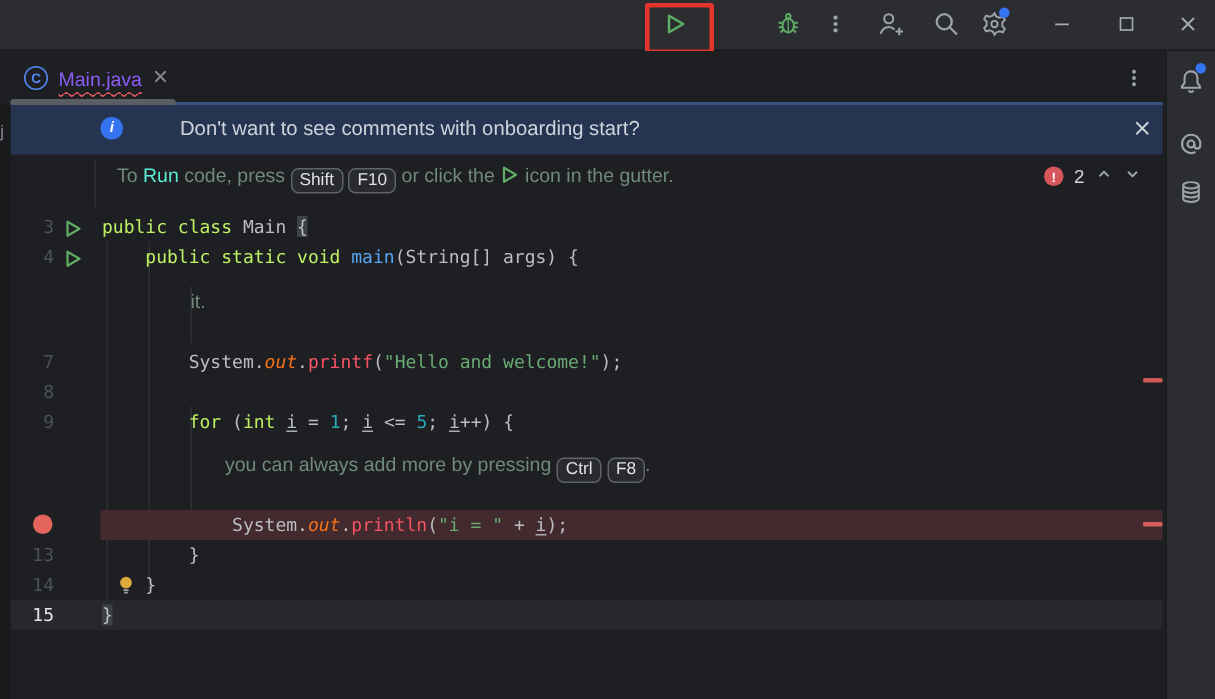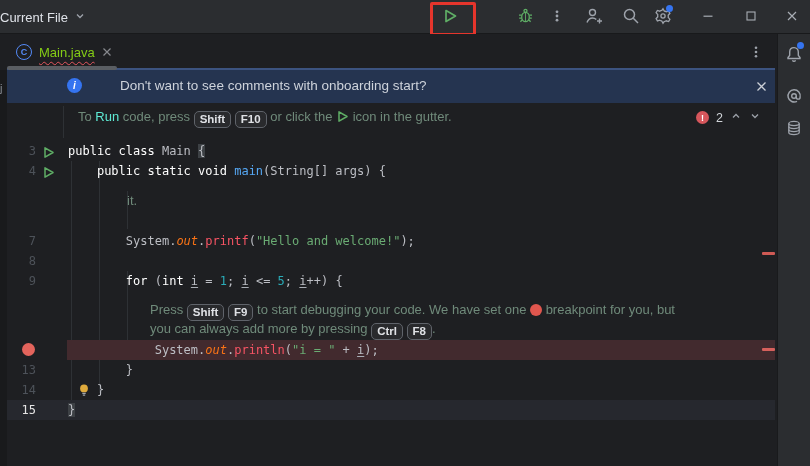--- a/index.html
+++ b/index.html
@@ -7,21 +7,21 @@
   
   .titlebar{position:absolute;left:0;top:0;width:810px;height:34px;background:#2b2d30;border-bottom:1px solid #18191b;box-sizing:border-box;}
   .runcfg{position:absolute;left:344;top:0;height:34px;display:flex;align-items:center;gap:6px;color:#dfe2e8;font-size:13px;cursor:pointer;}
   .tb-btn{position:absolute;top:6px;width:22px;height:22px;display:flex;align-items:center;justify-content:center;background:none;border:0;padding:0;cursor:pointer;}
   .annotation{position:absolute;left:430px;top:2px;width:40px;height:28px;border:3px solid #e5352c;border-radius:2px;pointer-events:none;}
   .dot-badge{position:absolute;width:7px;height:7px;border-radius:50%;background:#3574f0;}
   
   .tabbar{position:absolute;left:0;top:34px;width:777px;height:36px;background:#1e1f22;}
   .tab{position:absolute;left:8px;top:0;height:36px;display:flex;align-items:center;gap:7px;padding:0 8px;cursor:pointer;}
   .class-icon{width:14px;height:14px;border:1.5px solid #548af7;border-radius:50%;color:#548af7;font-size:9px;font-weight:bold;display:flex;align-items:center;justify-content:center;}
-  .tab-title{color:#84cc16;font-size:13px;text-decoration:underline wavy #e4565f 1px;text-underline-offset:4px;}
+  .tab-title{color:#8b5cf6;font-size:13px;text-decoration:underline wavy #e4565f 1px;text-underline-offset:4px;}
   .tab-more{position:absolute;left:748px;top:10px;cursor:pointer;}
   .hthumb{position:absolute;left:7px;top:66px;width:110px;height:4px;border-radius:2px;background:#5a5e63;z-index:6;}
   
   .banner{position:absolute;left:7px;top:68px;width:768px;height:35px;background:#253450;border-top:2px solid #3c5380;box-sizing:border-box;z-index:4;}
   .info-icon{position:absolute;left:60px;top:8px;width:15px;height:15px;border-radius:50%;background:#3574f0;color:#fff;font-size:10px;font-weight:bold;display:flex;align-items:center;justify-content:center;font-style:italic;}
   .banner-text{position:absolute;left:113px;top:8px;color:#ced3db;font-size:13.5px;}
   .banner-link{position:absolute;left:588px;top:8px;color:#6b9bfa;font-size:13.5px;cursor:pointer;}
   .banner-close{position:absolute;left:748px;top:9px;cursor:pointer;}
   .left-edge{position:absolute;left:0;top:70px;width:7px;height:396px;background:#191a1c;overflow:hidden;z-index:5;}
   .left-frag{position:absolute;left:-6px;top:12px;color:#8a8e95;font-size:11px;}
@@ -33,50 +33,44 @@
   .g{position:absolute;width:1px;background:#2e3135;}
   .row{position:absolute;left:0;width:768px;height:20px;line-height:20px;}
   .lnum{position:absolute;left:0;top:0;width:29px;text-align:right;color:#4d5259;font-size:12px;}
   .lnum.bright{color:#e5e5e5;}
   .gicon{position:absolute;left:35px;top:4px;width:13px;height:13px;cursor:pointer;}
   .bp-dot{position:absolute;left:15px;top:3px;width:13px;height:13px;border-radius:50%;background:#e3645c;cursor:pointer;}
   .code{position:absolute;left:61px;top:0;white-space:pre;cursor:text;}
   .bp-bg{position:absolute;left:60px;top:0;width:708px;height:20px;background:#422a2e;}
   .cur-bg{position:absolute;left:0;top:0;width:768px;height:20px;background:#26282e;}
   .bulb{position:absolute;left:70px;top:3px;width:14px;height:14px;cursor:pointer;}
-  .tk-kw{color:#ffffff;}.tk-plain{color:#bcbec4;}.tk-method{color:#56a8f5;}.tk-err{color:#f75464;}
+  .tk-kw{color:#bef264;}.tk-plain{color:#bcbec4;}.tk-method{color:#56a8f5;}.tk-err{color:#f75464;}
   .tk-str{color:#6aab73;}.tk-num{color:#2aacb8;}.tk-field{color:#f97316;font-style:italic;}
   .tk-und{color:#bcbec4;text-decoration:underline;text-underline-offset:2px;text-decoration-color:#a8adb4;}
   .tk-brhl{color:#bcbec4;background:#3d4145;}
   
   .tip{position:absolute;color:#6f8a7a;font-size:13px;font-family:"Liberation Sans",sans-serif;}
   .tipline{height:19px;line-height:19px;white-space:pre;}
   .tipline .em{font-weight:normal;color:#5eead4;}
-  kbd{display:inline-block;font-family:"Liberation Sans",sans-serif;font-size:11.5px;font-weight:bold;color:#dfe1e5;border:1px solid #5f636a;border-radius:5px;background:rgba(255,255,255,.05);padding:0 5px;line-height:15px;vertical-align:-2px;}
+  kbd{display:inline-block;font-family:"Liberation Sans",sans-serif;font-size:11.5px;font-weight:normal;color:#dfe1e5;border:1px solid #5f636a;border-radius:5px;background:rgba(255,255,255,.05);padding:0 5px;line-height:15px;vertical-align:-2px;}
   .inl-run{display:inline-block;vertical-align:-2px;}
   .inl-bp{display:inline-block;width:12px;height:12px;border-radius:50%;background:#e0564e;vertical-align:-2px;}
   
   .insp{position:absolute;right:14px;top:7px;display:flex;align-items:center;gap:7px;z-index:3;}
   .err-badge{width:13px;height:13px;border-radius:50%;background:#d6565c;color:#fff;font-size:9px;font-weight:bold;display:flex;align-items:center;justify-content:center;font-family:"Liberation Sans",sans-serif;}
   .err-count{color:#d1d4d9;font-size:12.5px;font-family:"Liberation Sans",sans-serif;}
   .insp svg{cursor:pointer;}
   .err-mark{position:absolute;left:755px;width:13px;height:3px;border-radius:1px;background:#cf5a55;z-index:2;}
 </style>
 </head>
 <body>
 
 <div class="page">
 
   <div class="titlebar">
-    <div class="runcfg">
-      <span>Current File</span>
-      <span><svg width="12" height="12" viewBox="0 0 12 12">
-            <path d="M3 4.5l3 3 3-3" fill="none" stroke="#9ea3ab" stroke-width="1.3"></path>
-          </svg></span>
-    </div>
     <button class="tb-btn" style="left:439px">
       <span><svg width="20" height="20" viewBox="0 0 20 20">
             <path d="M6 4.5 L15.5 10 L6 15.5 Z" fill="none" stroke="#5fad65" stroke-width="1.7" stroke-linejoin="round"></path>
           </svg></span>
     </button>
     <div class="annotation"></div>
     <button class="tb-btn" style="left:514px">
       <span><svg width="19" height="19" viewBox="0 0 19 19" fill="none" stroke="#5fad65" stroke-width="1.3">
             <ellipse cx="9.5" cy="11" rx="3.8" ry="4.6"></ellipse>
             <path d="M9.5 6.4V15.6" stroke-width=".9"></path>
@@ -227,21 +221,20 @@
         </div>
         <div class="row" style="top: 148px;">
           <span class="lnum">8</span>
           <span class="code"></span>
         </div>
         <div class="row" style="top: 168px;">
           <span class="lnum">9</span>
           <span class="code"><span class="tk-plain">        </span><span class="tk-kw">for</span><span class="tk-plain"> (</span><span class="tk-kw">int</span><span class="tk-plain"> </span><span class="tk-und">i</span><span class="tk-plain"> = </span><span class="tk-num">1</span><span class="tk-plain">; </span><span class="tk-und">i</span><span class="tk-plain"> &lt;= </span><span class="tk-num">5</span><span class="tk-plain">; </span><span class="tk-und">i</span><span class="tk-plain">++) {</span></span>
         </div>
         <div class="tip" style="top: 197px; left: 143px;">
-          <div class="tipline"><span>Press </span><kbd>Shift</kbd><span> </span><kbd>F9</kbd><span> to start debugging your code. We have set one </span><span class="inl-bp"></span><span> breakpoint for you, but</span></div>
           <div class="tipline"><span>you can always add more by pressing </span><kbd>Ctrl</kbd><span> </span><kbd>F8</kbd><span>.</span></div>
         </div>
         <div class="row" style="top: 237px;">
           <div class="bp-bg"></div>
           <span class="bp-dot"></span>
           <span class="code"><span class="tk-plain">            System.</span><span class="tk-field">out</span><span class="tk-plain">.</span><span class="tk-err">println</span><span class="tk-plain">(</span><span class="tk-str">"i = "</span><span class="tk-plain"> + </span><span class="tk-und">i</span><span class="tk-plain">);</span></span>
         </div>
         <div class="row" style="top: 257px;">
           <span class="lnum">13</span>
           <span class="code"><span class="tk-plain">        }</span></span>

